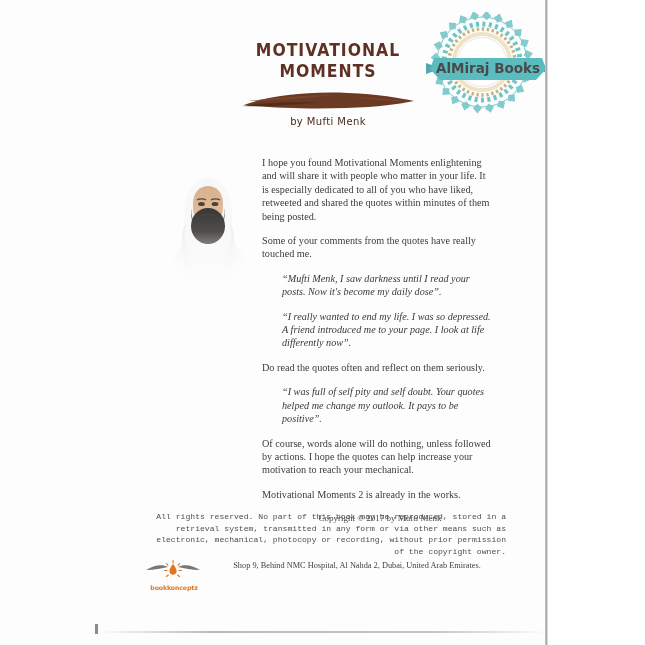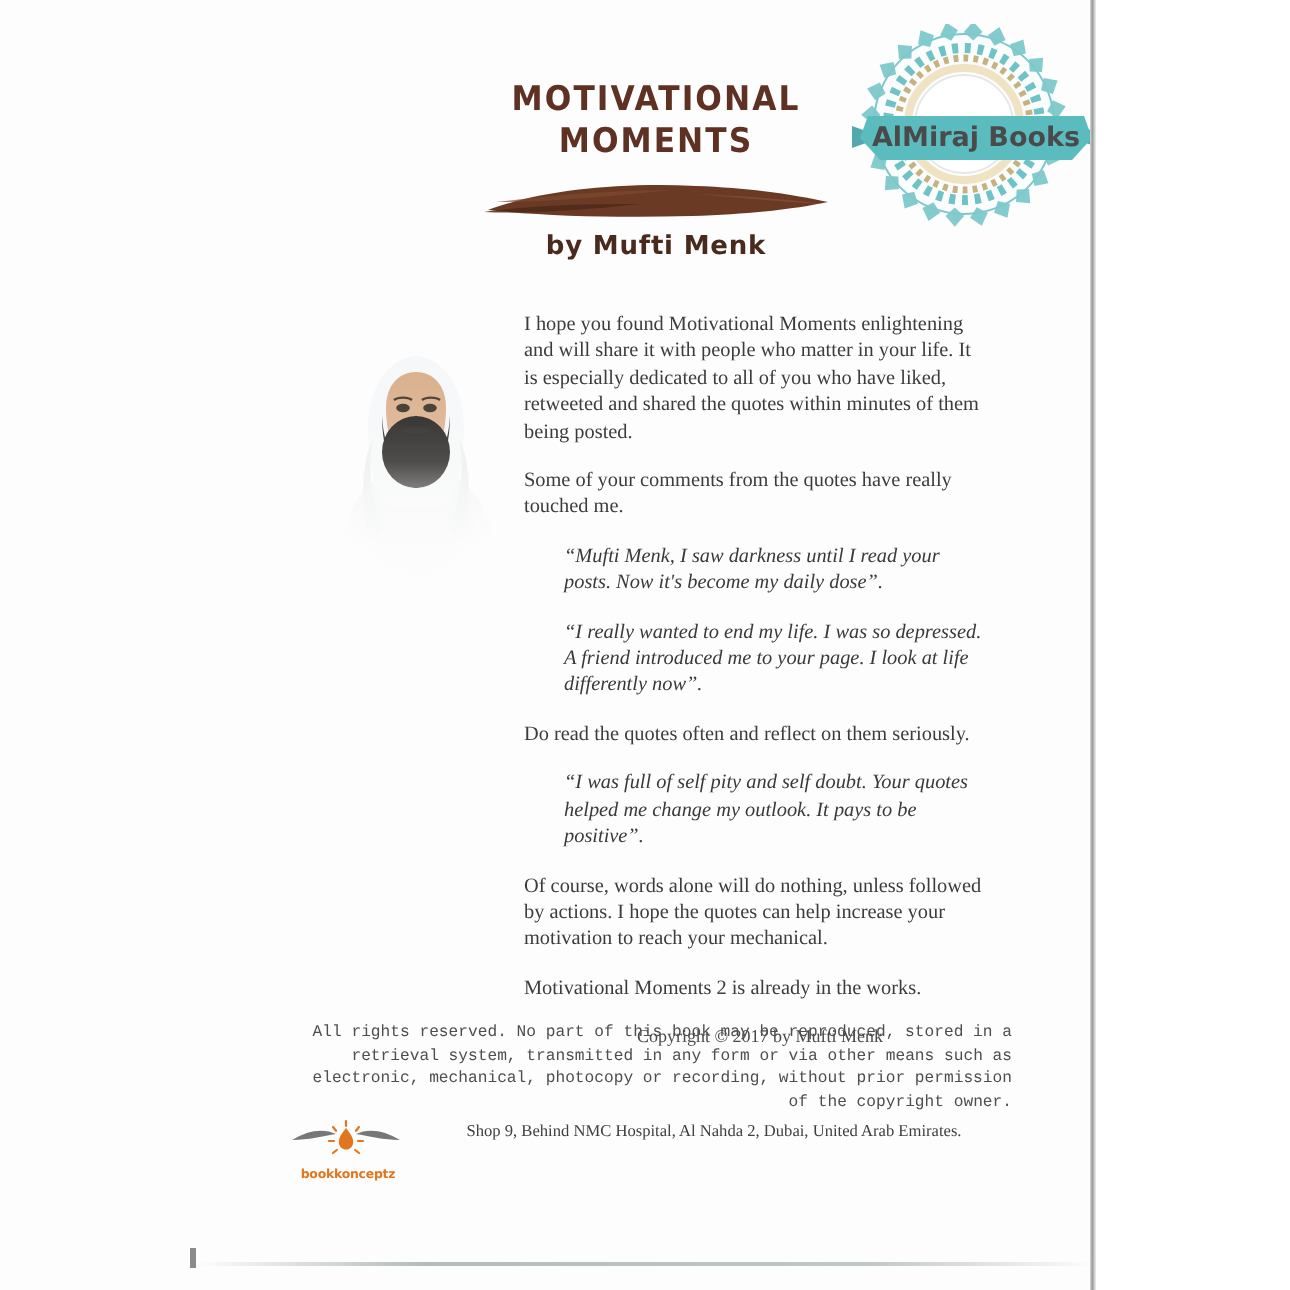--- a/index.html
+++ b/index.html
@@ -80,22 +80,22 @@
     transform: scaleX(0.92);
   }
   .brush-wrap {
     position: relative;
     width: 200px;
     height: 26px;
     margin-top: 6px;
   }
   .byline {
     font-family: "DejaVu Sans", sans-serif;
-    font-weight: bold;
-    font-size: 13px;
+    font-weight: normal;
+    font-size: 10px;
     letter-spacing: 0.4px;
     color: #4a2a1d;
     margin-top: 2px;
     text-align: center;
   }
 
   
   .badge {
     position: absolute;
     left: 424px;

